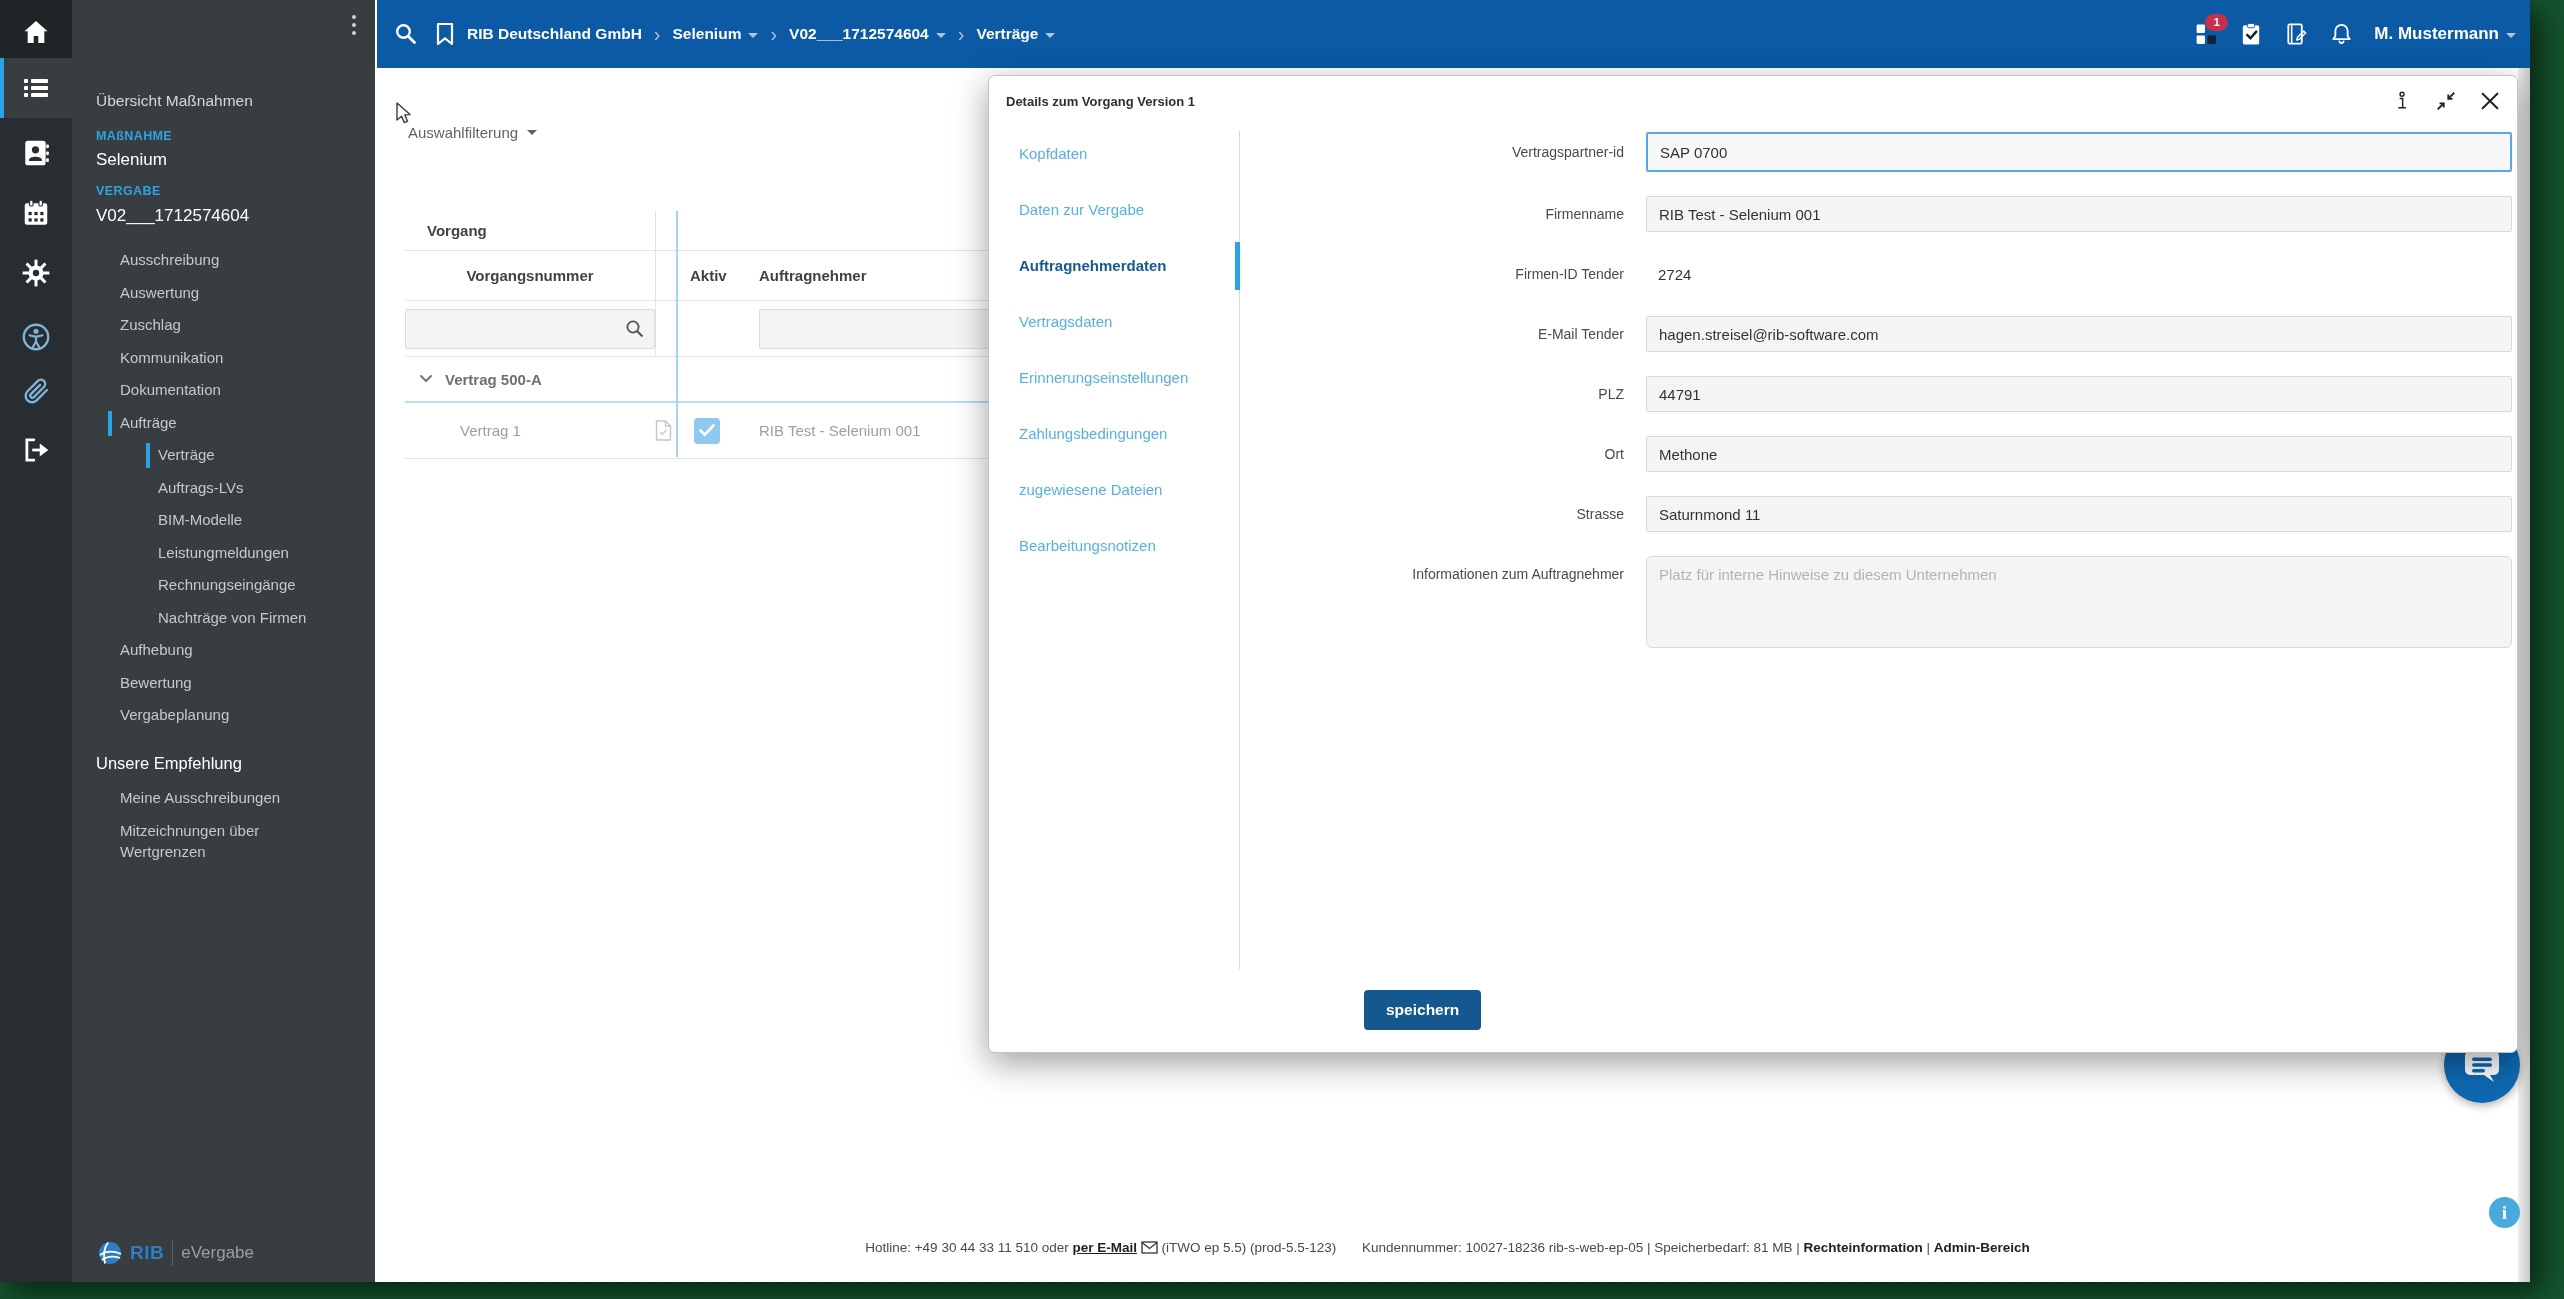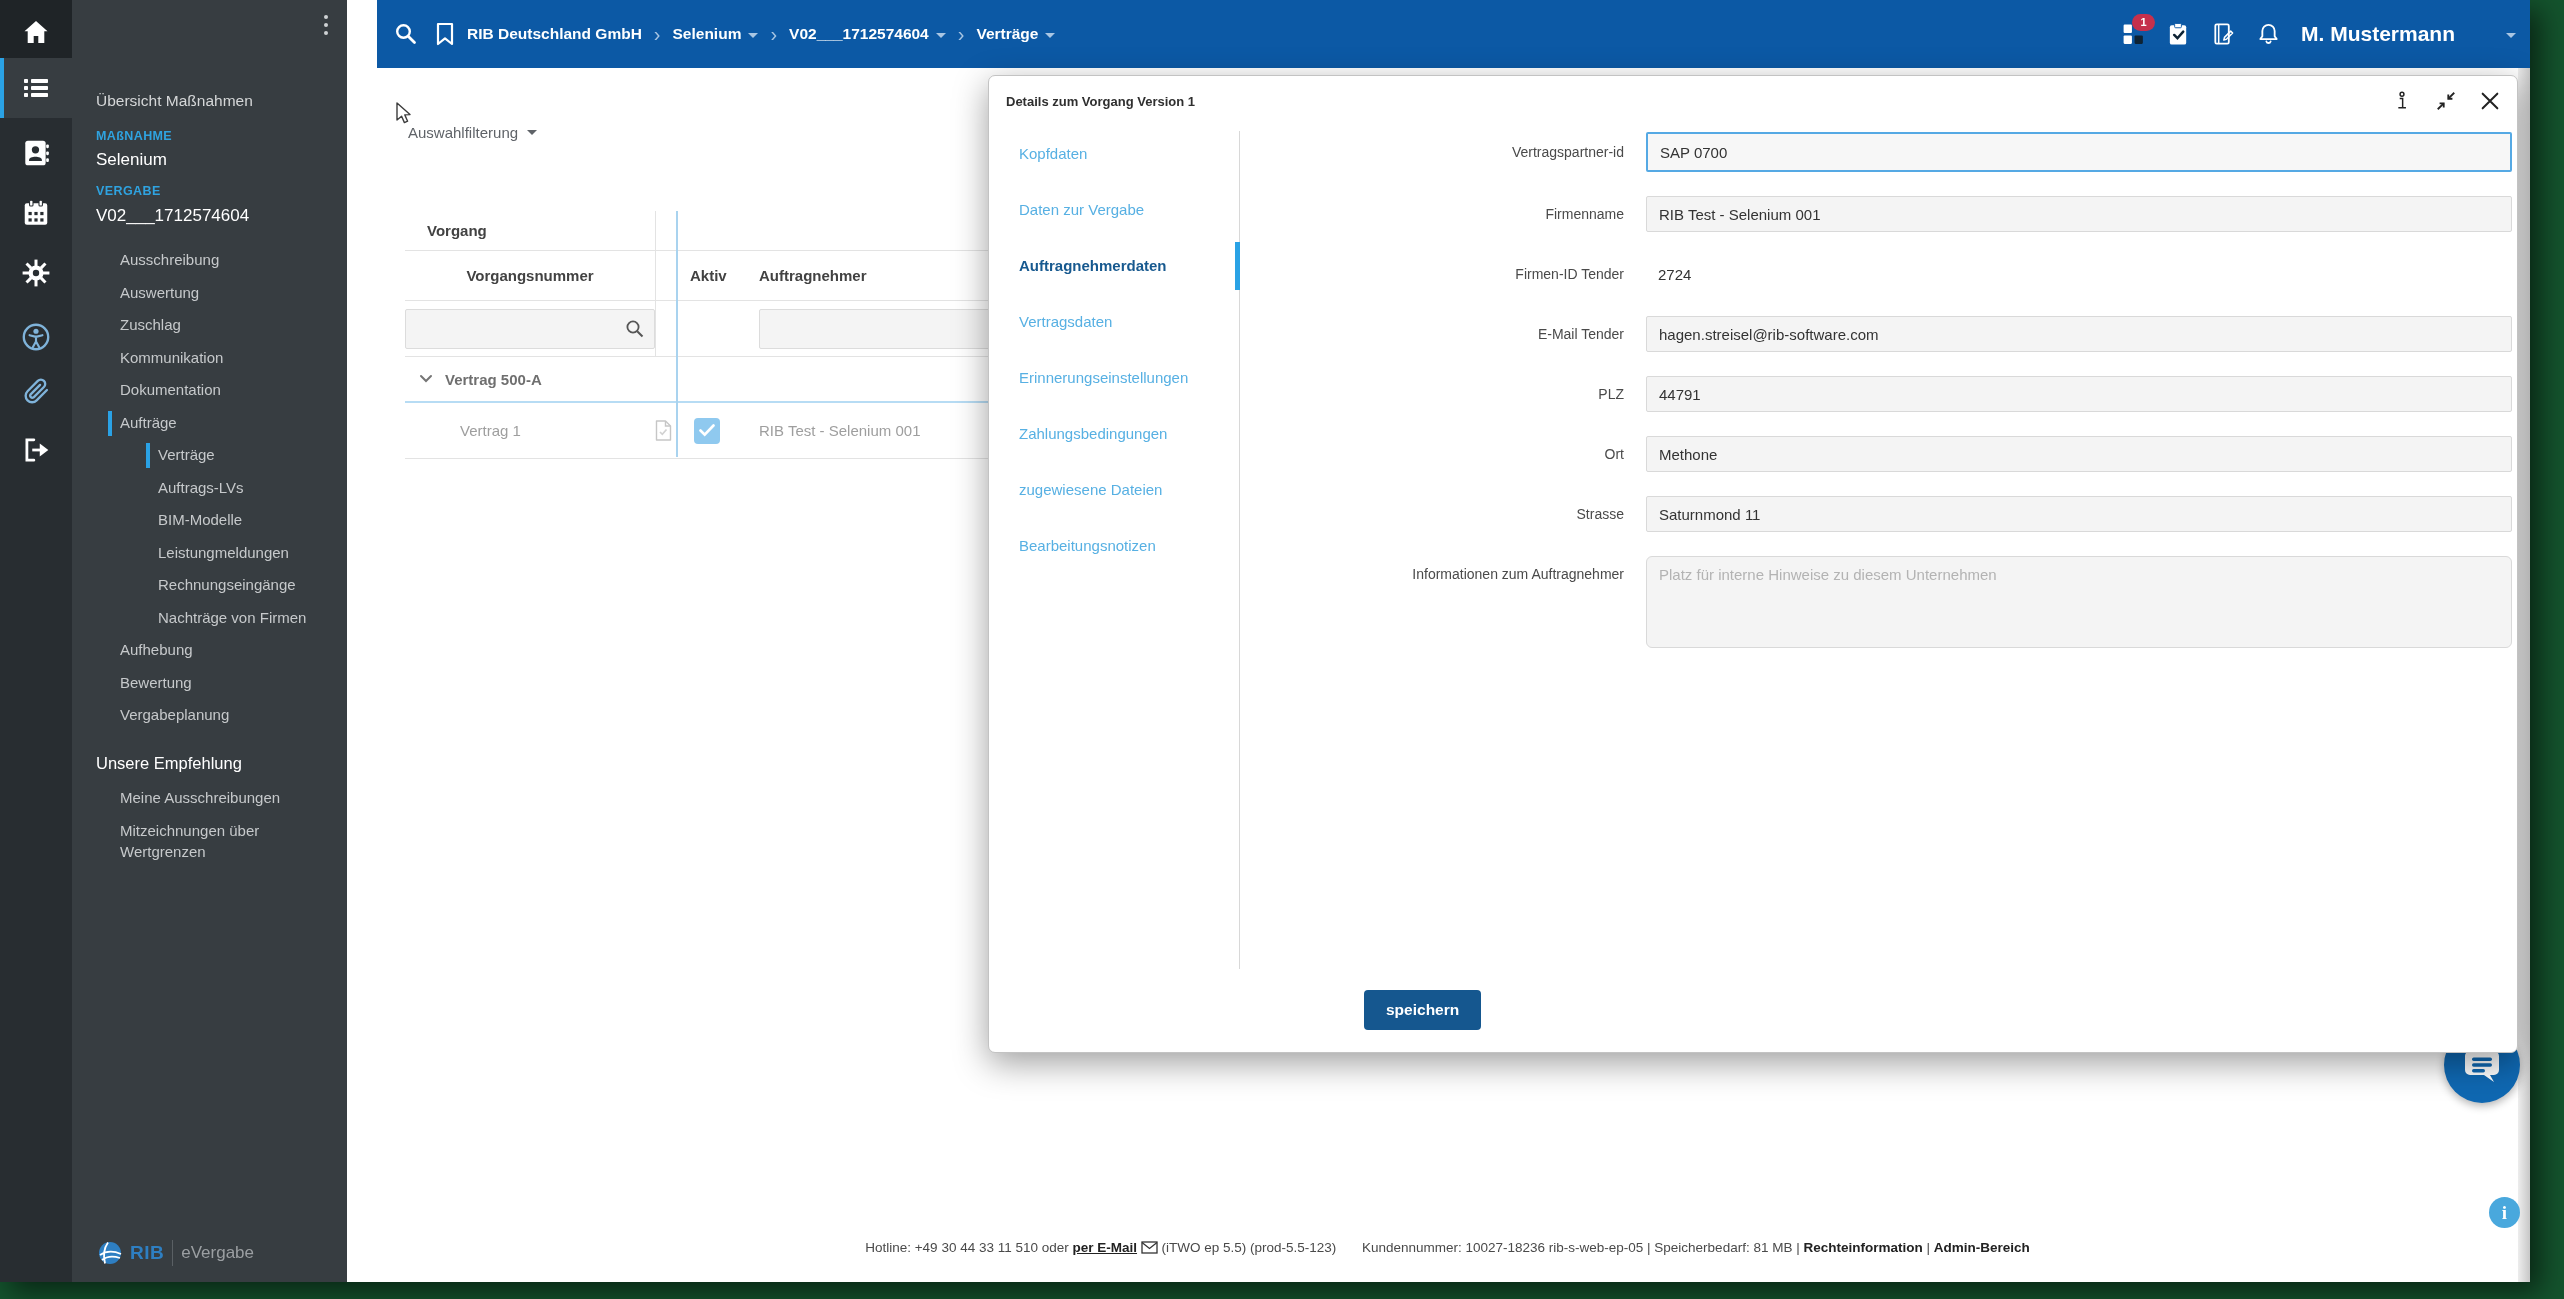--- a/index.html
+++ b/index.html
@@ -9,21 +9,21 @@
        box-shadow:10px 10px 26px rgba(0,0,0,.55);overflow:hidden;}
 
   
   .rail{position:absolute;left:0;top:0;width:72px;height:100%;background:#282d31;z-index:30;}
   .rail .home-block{position:absolute;left:0;top:0;width:72px;height:58px;background:#1f2427;}
   .rail .active-block{position:absolute;left:0;top:58px;width:72px;height:60px;background:#373d41;
                       border-left:4px solid var(--c-accent,#2aa2e5);box-sizing:border-box;}
   .rail-ico{position:absolute;left:0;width:72px;display:flex;justify-content:center;cursor:pointer;}
 
   
-  .sidenav{position:absolute;left:72px;top:0;width:275px;height:100%;background:#373d41;z-index:20;color:#c6c9cb;}
+  .sidenav{position:absolute;left:72px;top:0;width:303px;height:100%;background:#373d41;z-index:20;color:#c6c9cb;}
   .kebab{position:absolute;right:12px;top:12px;width:18px;height:26px;display:flex;flex-direction:column;
          align-items:center;justify-content:center;gap:4px;cursor:pointer;}
   .kebab i{width:4px;height:4px;border-radius:50%;background:#cfd2d4;}
   .sn-abs{position:absolute;left:24px;white-space:nowrap;}
   .sn-overview{top:92px;font-size:15.5px;color:#d5d7d8;cursor:pointer;}
   .sn-cat{font-size:12.5px;letter-spacing:.4px;color:#2fa3e0;font-weight:bold;}
   .sn-val{font-size:17px;color:#fff;}
   .nav-list{position:absolute;top:244px;left:0;right:0;}
   .nav-item{height:32.5px;line-height:32.5px;font-size:15px;color:#c6c9cb;cursor:pointer;position:relative;white-space:nowrap;}
   .nav-item.lvl1{padding-left:48px;}
@@ -45,21 +45,21 @@
   .crumbs{display:flex;align-items:center;font-weight:bold;font-size:15.5px;margin-left:10px;}
   .crumb{display:flex;align-items:center;cursor:pointer;}
   .crumb-sep{color:#a9c6e3;font-size:20px;margin:0 12px;font-weight:normal;}
   .caret{width:0;height:0;border-left:5px solid transparent;border-right:5px solid transparent;
          border-top:5.5px solid #a9c6e3;margin-left:7px;margin-top:2px;}
   .tb-right{margin-left:auto;display:flex;align-items:center;gap:20px;padding-right:14px;}
   .badge-wrap{position:relative;}
   .badge{position:absolute;top:-8px;right:-9px;min-width:17px;height:17px;border-radius:9px;
          background:var(--c-badge,#c5304c);color:#fff;font-size:11px;font-weight:bold;
          display:flex;align-items:center;justify-content:center;padding:0 3px;}
-  .user{display:flex;align-items:center;font-weight:bold;font-size:21px;cursor:pointer;gap:44px;}
+  .user{display:flex;align-items:center;font-weight:bold;font-size:17px;cursor:pointer;}
 
   
   .content{position:absolute;left:377px;top:68px;width:2153px;height:1214px;background:#fff;}
   .filterbar{position:absolute;left:31px;top:56px;display:flex;align-items:center;gap:9px;
              color:#5f6368;font-size:15px;cursor:pointer;}
   .filterbar .caret{border-top-color:#5f6368;margin:0;}
   .datatable{position:absolute;left:28px;top:143px;width:740px;font-size:15px;color:#424242;}
   .tt-grid{display:grid;grid-template-columns:250px 21px 69px 400px;}
   .cell{display:flex;align-items:center;box-sizing:border-box;}
   .rowline{border-bottom:1px solid #e3e3e3;}

